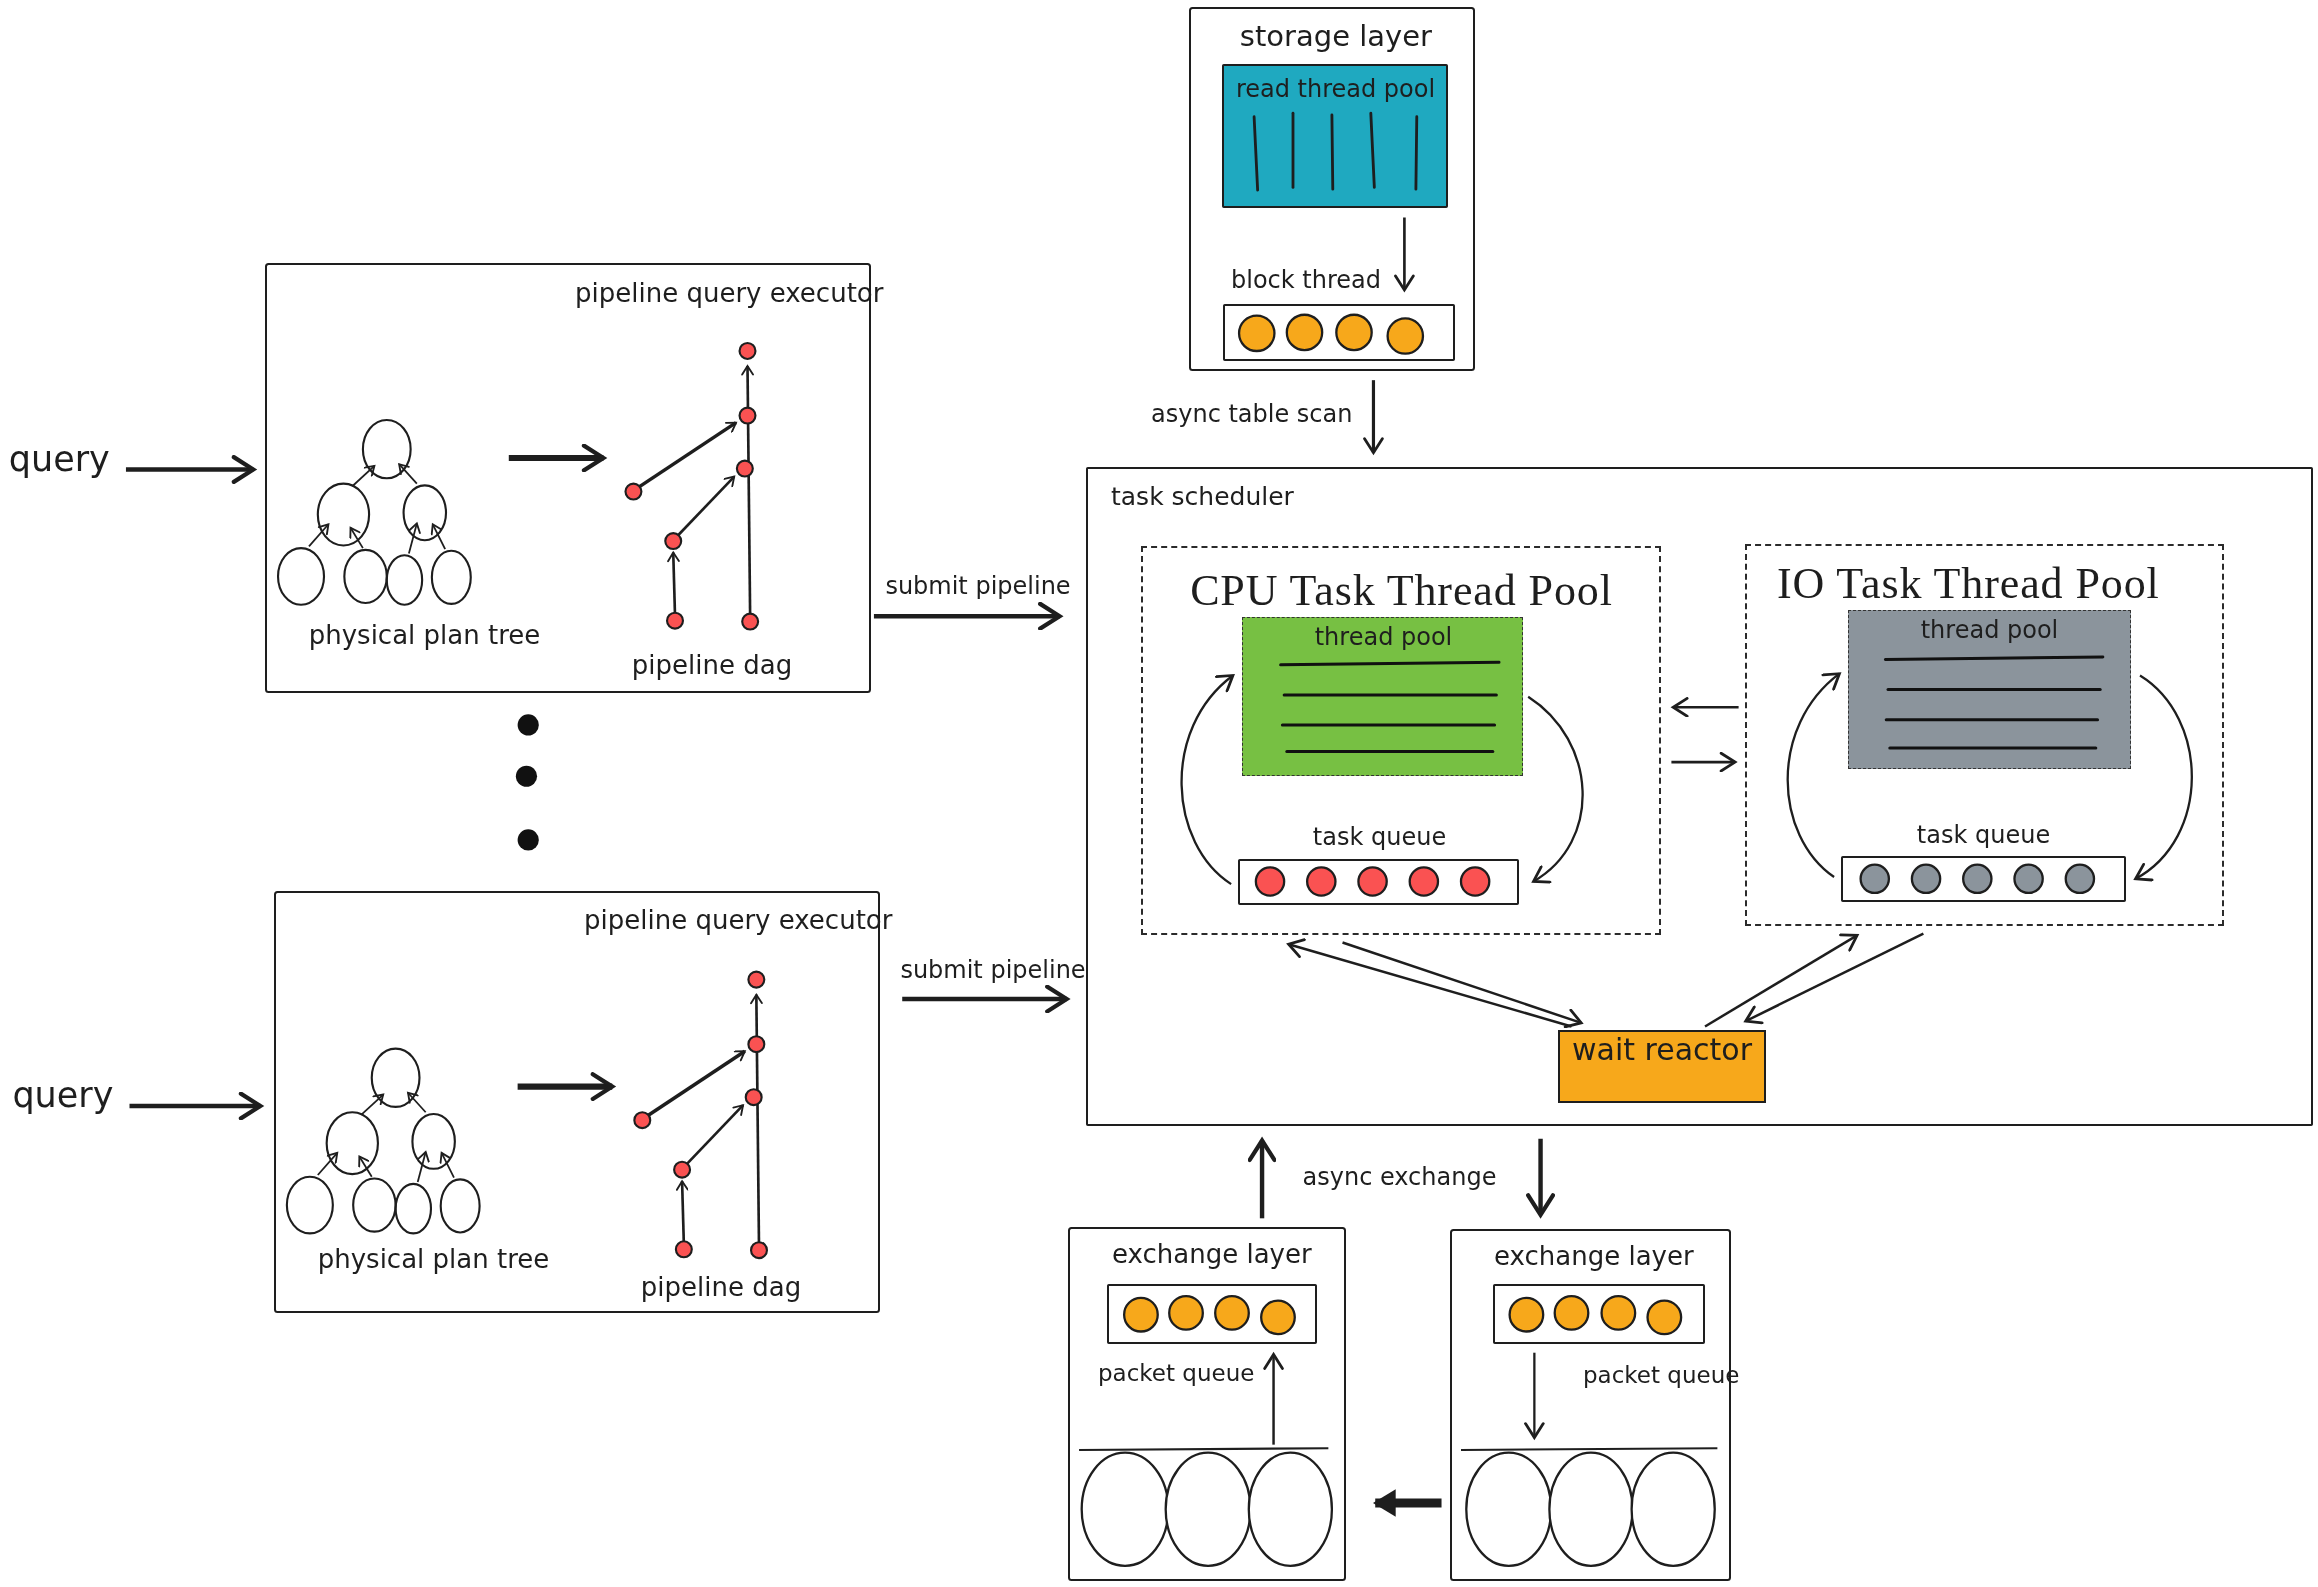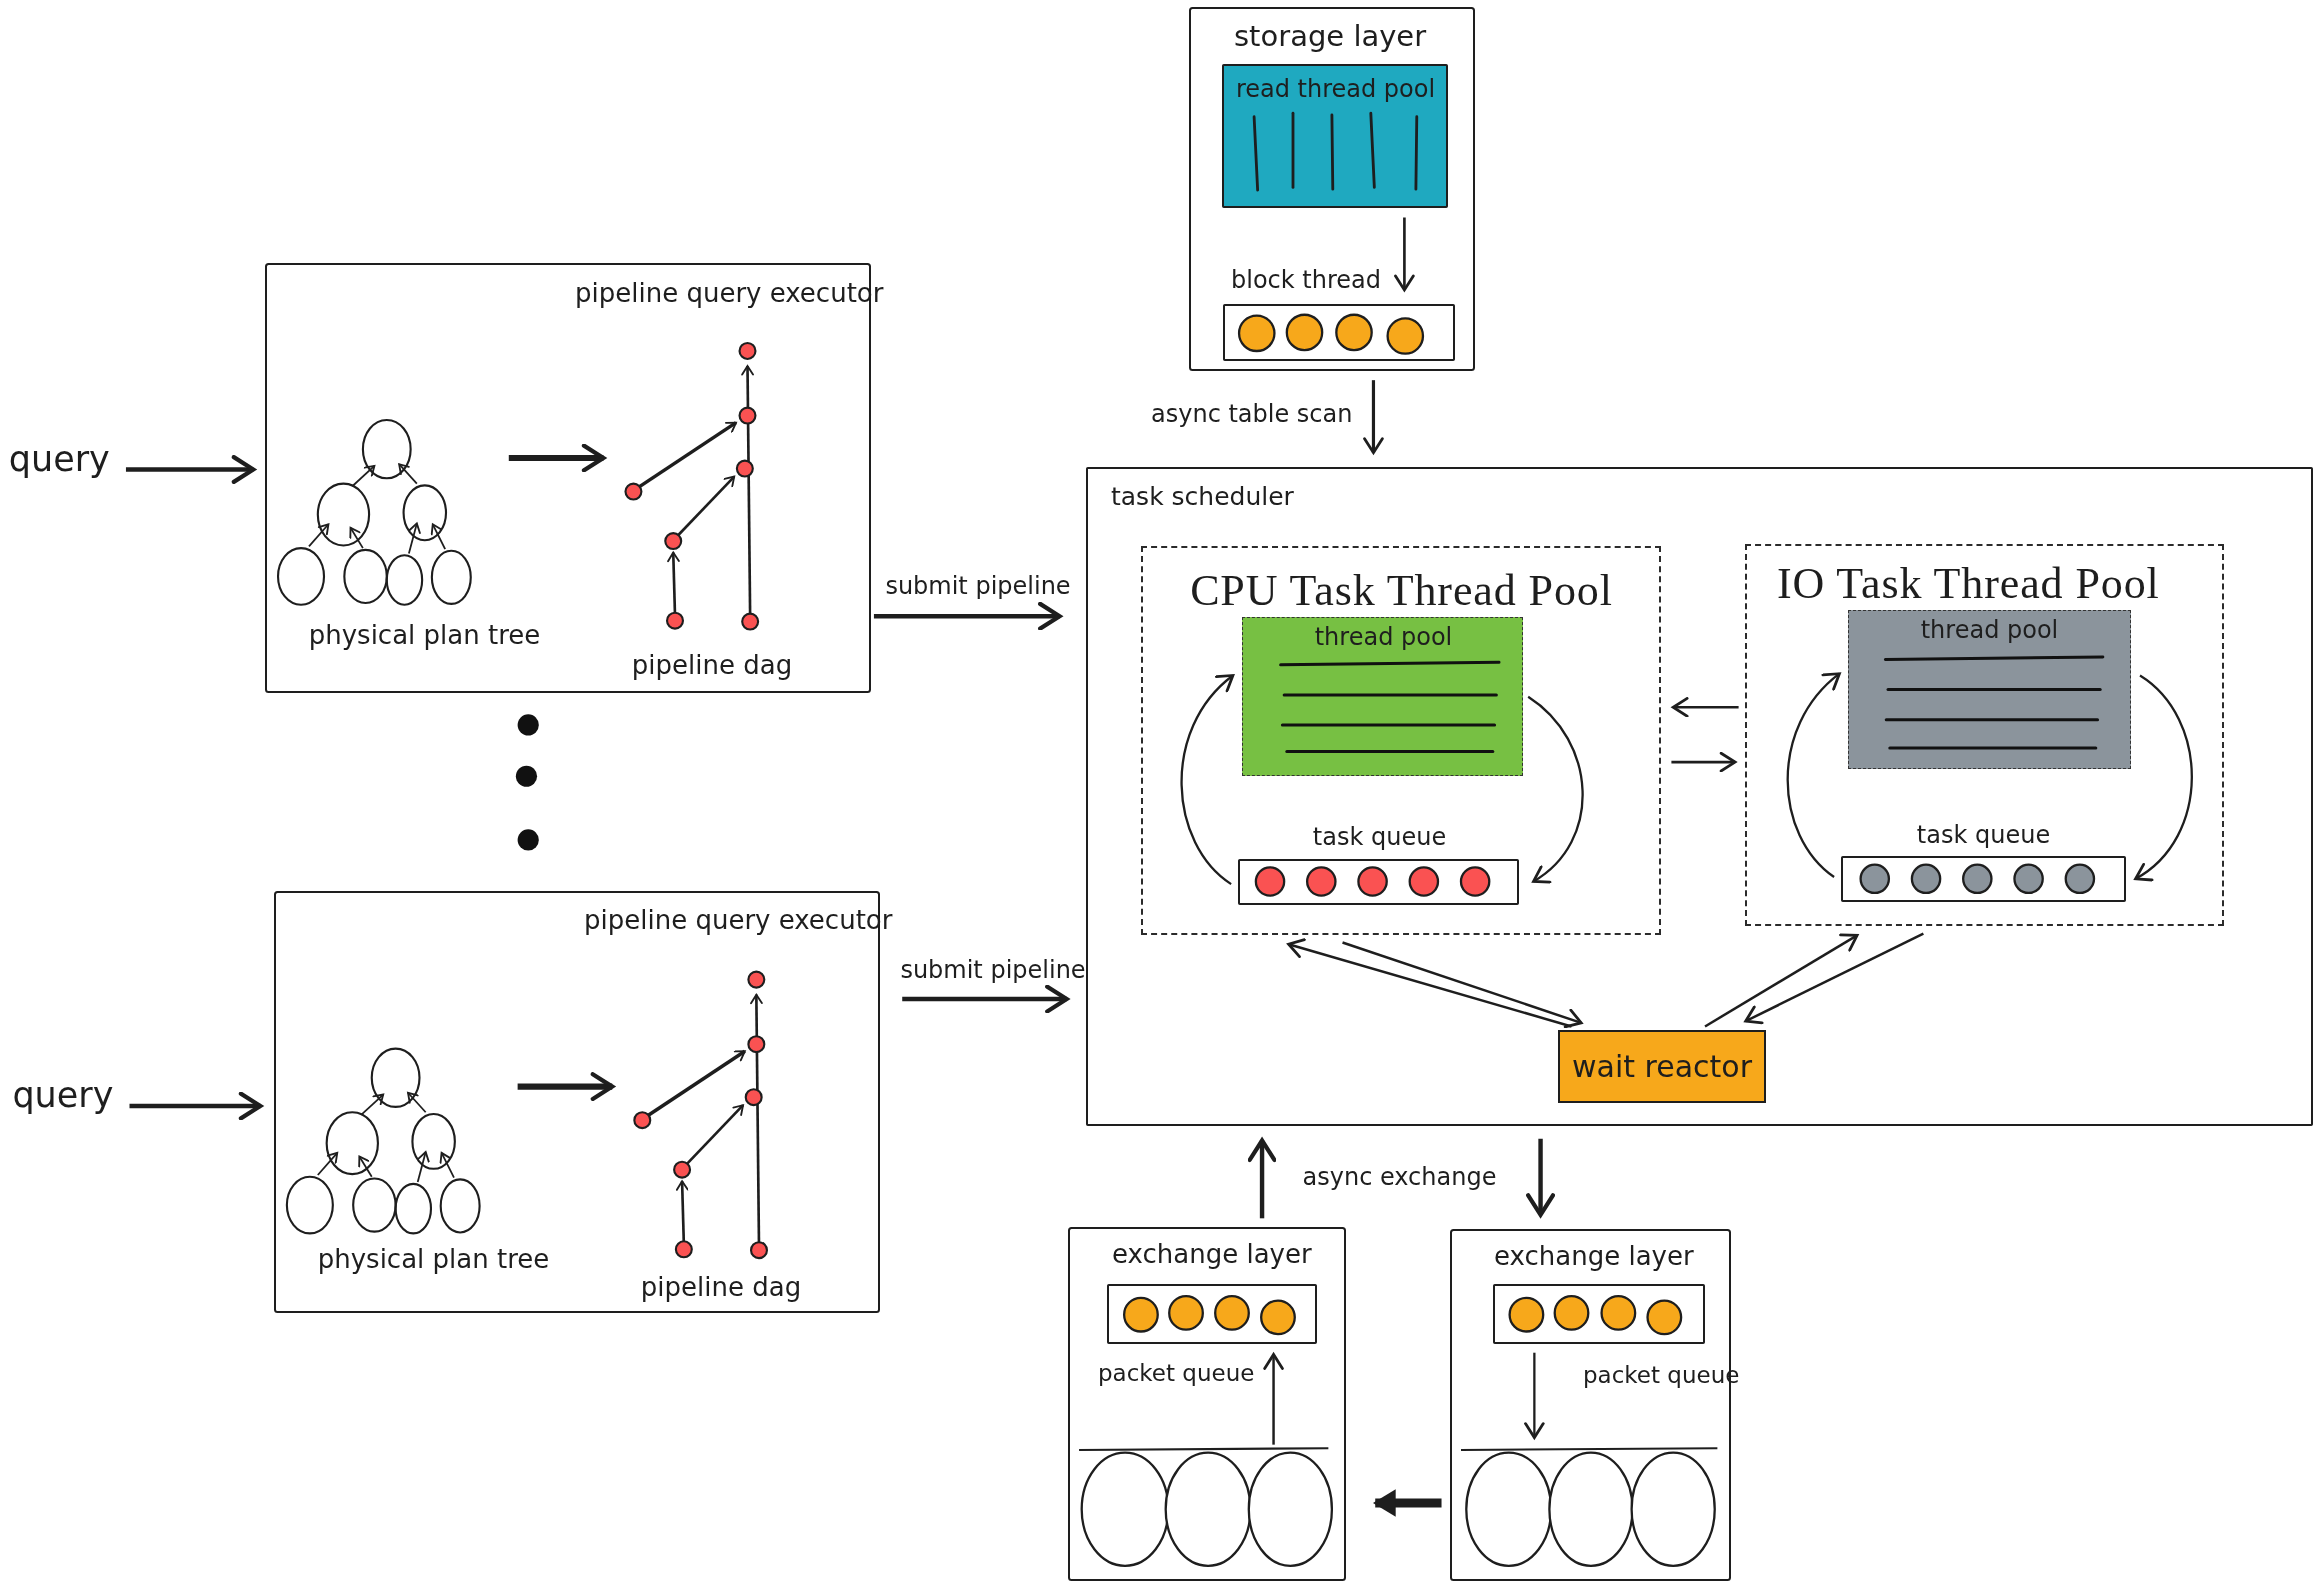--- a/index.html
+++ b/index.html
@@ -7,21 +7,21 @@
        font-family:"DejaVu Sans", sans-serif;color:#1e1e1e;}
   .abs{position:absolute;box-sizing:border-box;}
   .box{border:2.7px solid #1e1e1e;border-radius:3.5px;background:#ffffff;}
   .dashed{border:2.2px dashed #2b2b2b;background:transparent;}
   .lbl{line-height:1.15;white-space:nowrap;}
   .teal-box{background:#1fa9c0;border:2.7px solid #1e1e1e;border-radius:1.8px;}
   .green-box{background:#77c043;border:1.8px dashed #333;}
   .gray-box{background:#8b949c;border:1.8px dashed #333;}
   .queue-box{background:#ffffff;border:2.2px solid #1e1e1e;border-radius:1.8px;}
   .reactor{background:#f7a81b;border:2.2px solid #1e1e1e;display:flex;
-           align-items:center;justify-content:center;font-size:30px;}
+           align-items:flex-start;justify-content:center;font-size:30px;}
   .pool-title{font-size:44px;letter-spacing:0.9px;font-family:Liberation Serif, serif;}
   .big-title{font-size:29px;}
   .small-lbl{font-size:24px;}
   .node-lbl{font-size:20.3px;line-height:1.12;text-align:center;
             word-wrap:break-word;overflow-wrap:break-word;white-space:normal;}
   .query-lbl{font-size:35px;}
   svg.layer{position:absolute;left:0;top:0;pointer-events:none;}
 </style>
 </head>
 <body>
@@ -60,21 +60,21 @@
 <div class="abs lbl" style="left:292px;top:621px;width:265px;font-size:26px;text-align:center;">physical plan tree</div>
 <div class="abs lbl" style="left:606px;top:651px;width:212px;font-size:26px;text-align:center;">pipeline dag</div>
 
 <div class="abs lbl" style="left:584px;top:906px;width:274px;font-size:26px;text-align:center;">pipeline query executor</div>
 <div class="abs lbl" style="left:301px;top:1245px;width:265px;font-size:26px;text-align:center;">physical plan tree</div>
 <div class="abs lbl" style="left:615px;top:1273px;width:212px;font-size:26px;text-align:center;">pipeline dag</div>
 
 <div class="abs lbl small-lbl" style="left:883px;top:573px;width:190px;text-align:center;">submit pipeline</div>
 <div class="abs lbl small-lbl" style="left:898px;top:957px;width:190px;text-align:center;">submit pipeline</div>
 
-<div class="abs lbl big-title" style="left:1234px;top:19.5px;width:198px;text-align:left;">storage layer</div>
+<div class="abs lbl big-title" style="left:1234px;top:19.5px;width:198px;text-align:right;">storage layer</div>
 <div class="abs lbl small-lbl" style="left:1231px;top:76px;width:209px;text-align:center;">read thread pool</div>
 <div class="abs lbl small-lbl" style="left:1231px;top:267px;width:141px;">block thread</div>
 
 <div class="abs lbl small-lbl" style="left:1151px;top:401px;width:203px;">async table scan</div>
 
 <div class="abs lbl" style="left:1111px;top:483px;font-size:25px;">task scheduler</div>
 
 <div class="abs lbl pool-title" style="left:1167px;top:566px;width:469px;text-align:center;">CPU Task Thread Pool</div>
 <div class="abs lbl small-lbl" style="left:1295px;top:624px;width:177px;text-align:center;">thread pool</div>
 <div class="abs lbl small-lbl" style="left:1291px;top:824px;width:177px;text-align:center;">task queue</div>

